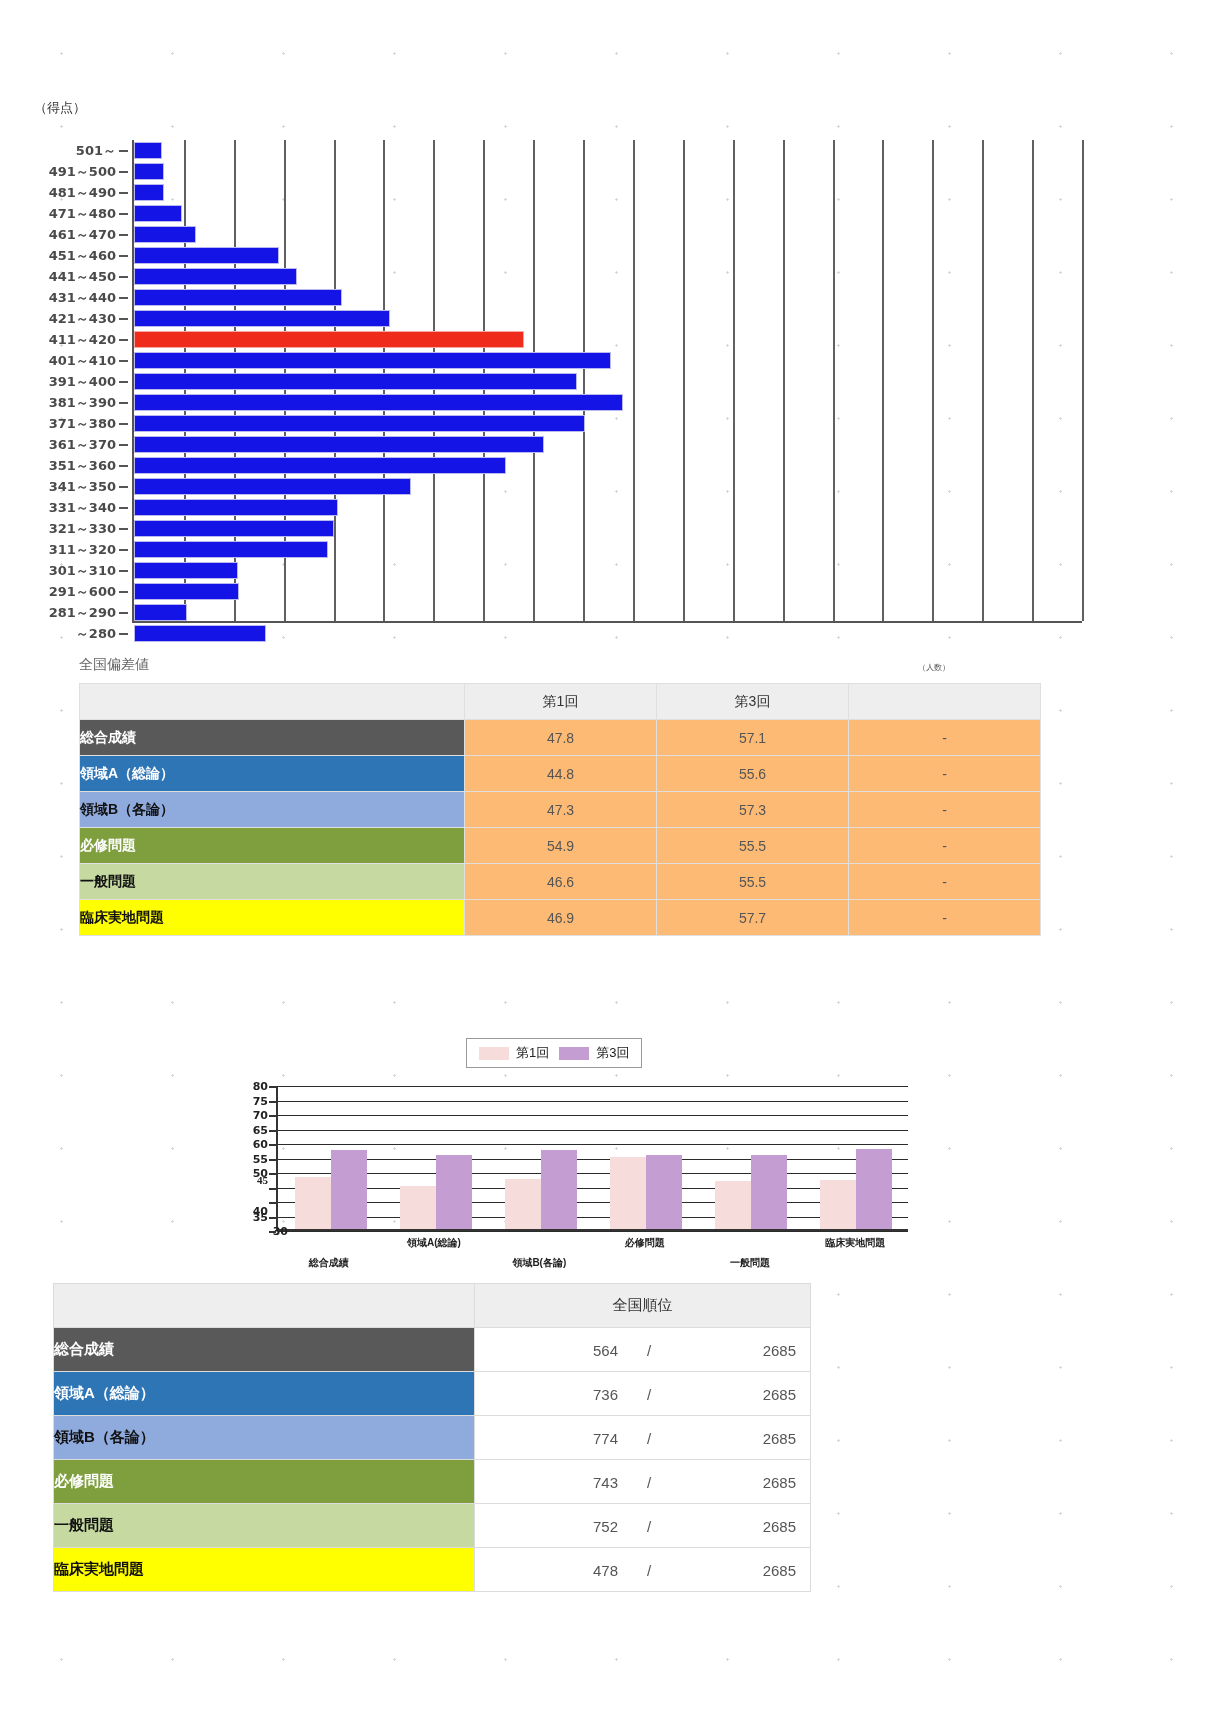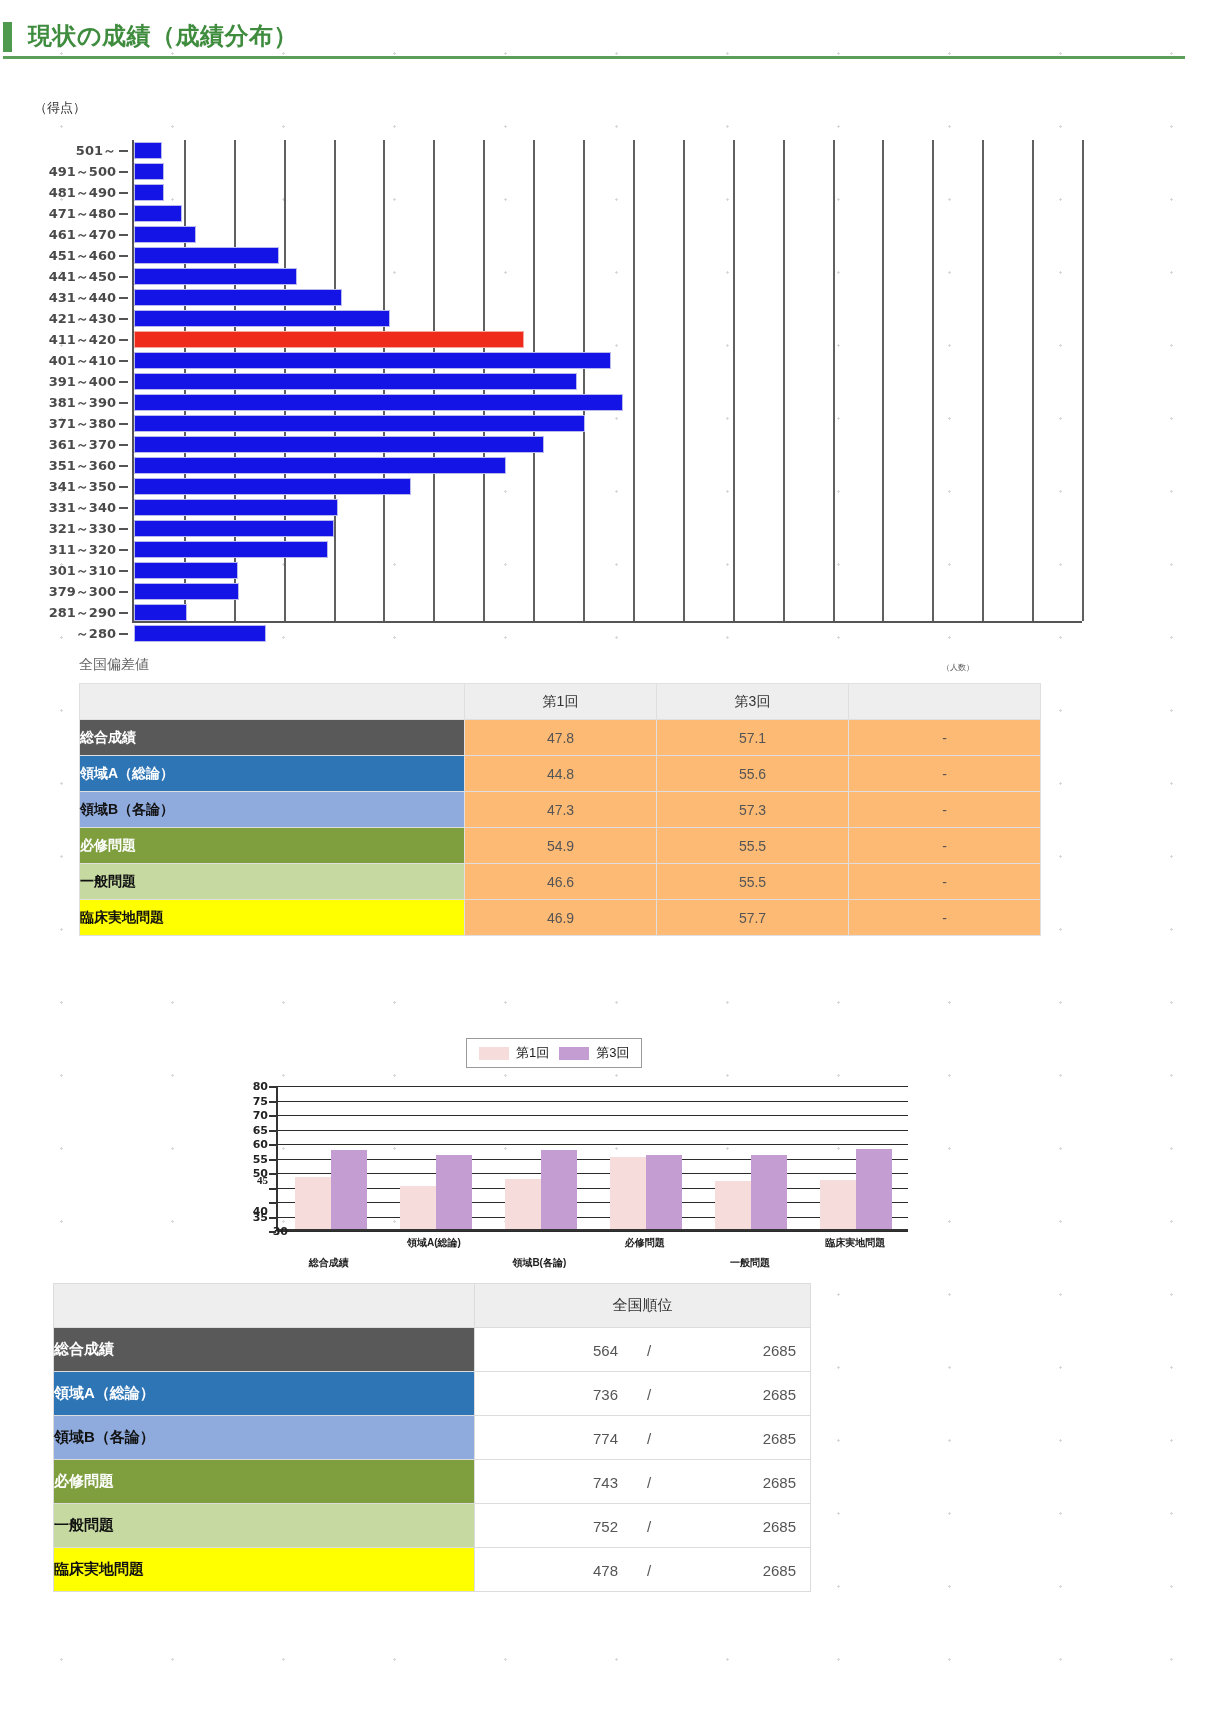--- a/index.html
+++ b/index.html
@@ -34,21 +34,21 @@
     position:absolute;left:28px;top:-2px;
     font-size:24px;font-weight:bold;color:#3f8c3f;
     letter-spacing:0.5px;
     white-space:nowrap;
   }
   .header .rule{
     position:absolute;left:3px;top:34px;width:1182px;height:3px;background:#5aa05a;
   }
 
   
-  .hist-wrap{position:absolute;left:0;top:96px;width:1100px;height:560px;padding-left:24px;}
+  .hist-wrap{position:absolute;left:0;top:96px;width:1100px;height:560px;}
   .hist-unit{
     position:absolute;left:34px;top:3px;font-size:13px;color:#333;white-space:nowrap;
   }
   .hist-yunit{
     position:absolute;right:150px;bottom:-17px;font-size:8px;color:#555;white-space:nowrap;
   }
   .hist-plot{
     position:absolute;left:132px;top:44px;width:950px;height:483px;
     border-left:2px solid #555;
     border-bottom:2px solid #555;
@@ -154,25 +154,20 @@
   .rank-cell .den{position:absolute;right:14px;top:50%;transform:translateY(-50%);}
   .rank-table .rowlabel{font-size:15px;}
 </style>
 </head>
 <body>
 
 <div class="bg-dots"></div>
 
 <div class="page">
 
-  <div class="header">
-    <div class="accent-bar"></div>
-    <div class="title">現状の成績（成績分布）</div>
-    <div class="rule"></div>
-  </div>
 
   <div class="hist-wrap">
     <div class="hist-unit">（得点）</div>
     <div class="hist-labels" id="hist-labels">
         <div class="hist-label">501～</div>
         <div class="hist-label">491～500</div>
         <div class="hist-label">481～490</div>
         <div class="hist-label">471～480</div>
         <div class="hist-label">461～470</div>
         <div class="hist-label">451～460</div>
@@ -184,21 +179,21 @@
         <div class="hist-label">391～400</div>
         <div class="hist-label">381～390</div>
         <div class="hist-label">371～380</div>
         <div class="hist-label">361～370</div>
         <div class="hist-label">351～360</div>
         <div class="hist-label">341～350</div>
         <div class="hist-label">331～340</div>
         <div class="hist-label">321～330</div>
         <div class="hist-label">311～320</div>
         <div class="hist-label">301～310</div>
-        <div class="hist-label">379～300</div>
+        <div class="hist-label">291～600</div>
         <div class="hist-label">281～290</div>
         <div class="hist-label">～280</div>
       </div>
     <div class="hist-plot">
       <div id="hist-gridlines">
           <div class="gridline" style="left: 49.8947px;"></div>
           <div class="gridline" style="left: 99.7895px;"></div>
           <div class="gridline" style="left: 149.684px;"></div>
           <div class="gridline" style="left: 199.579px;"></div>
           <div class="gridline" style="left: 249.474px;"></div>

